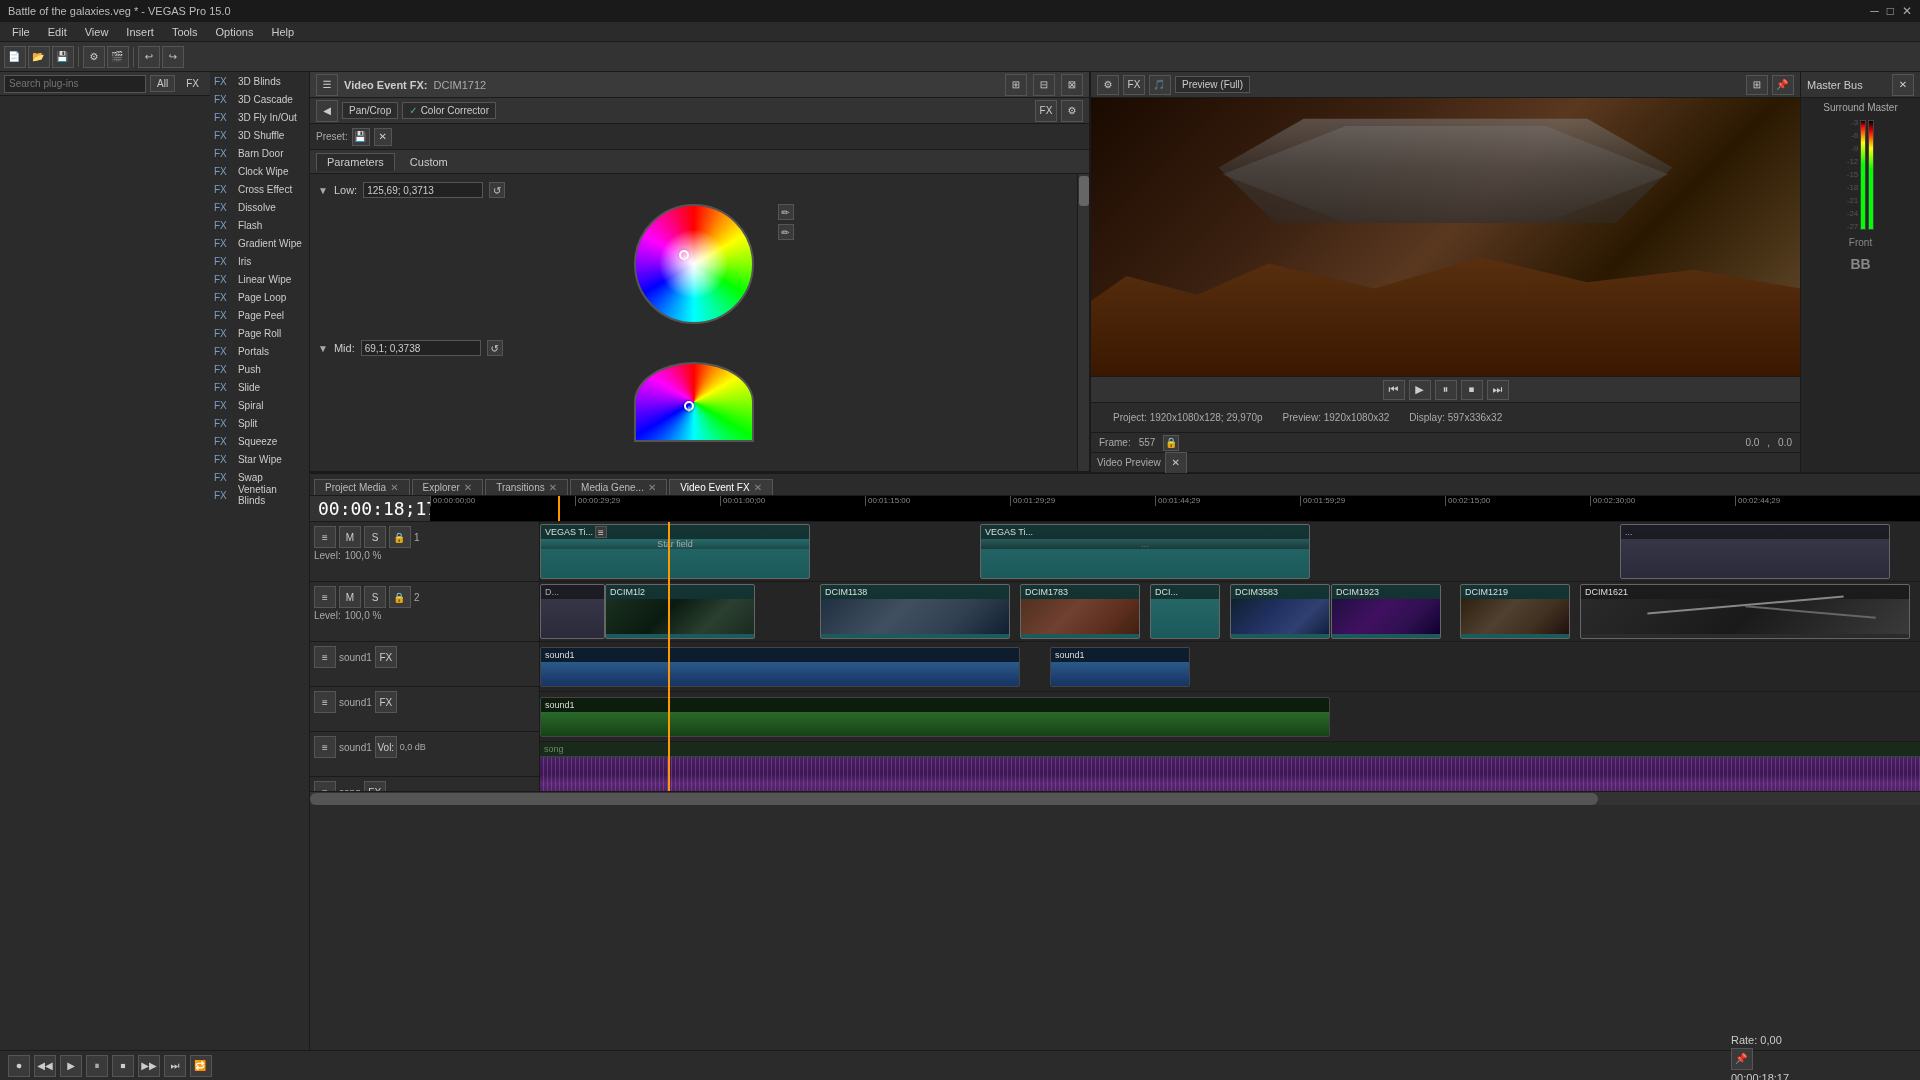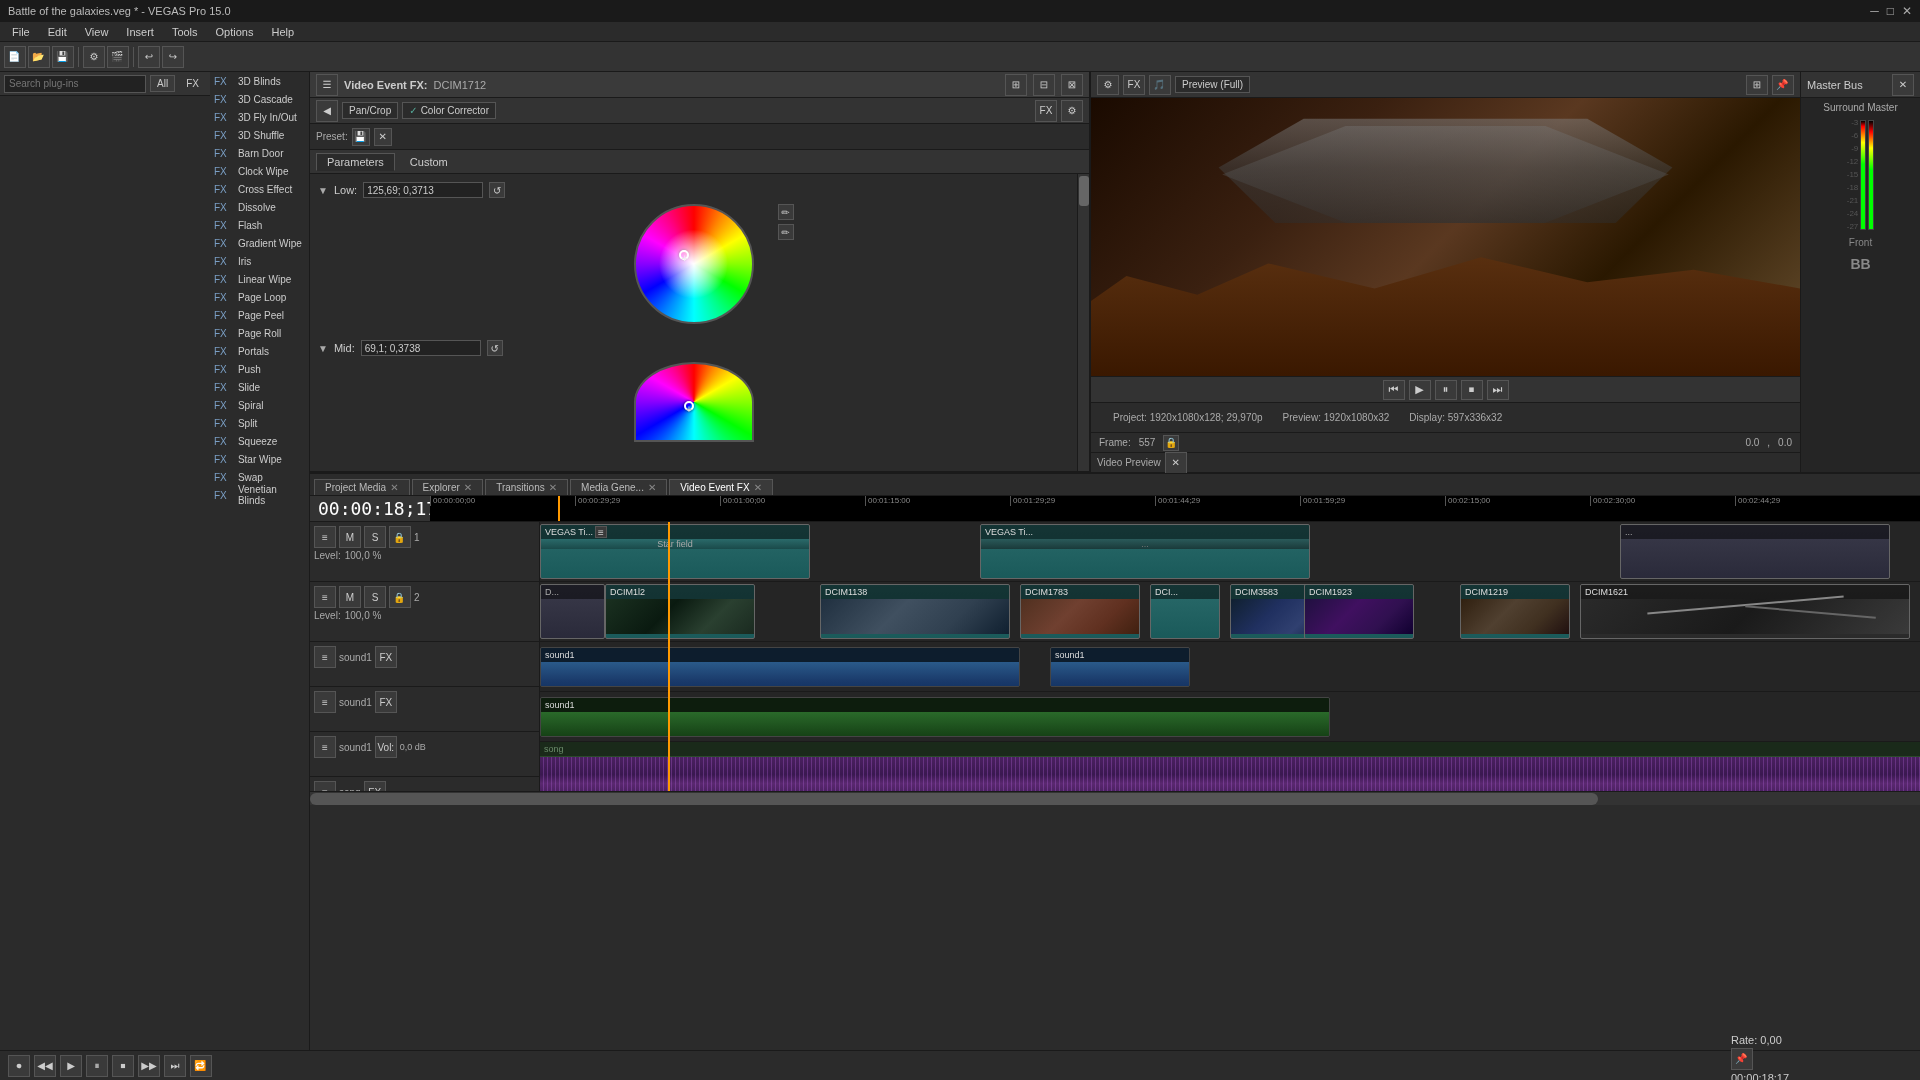--- a/index.html
+++ b/index.html
@@ -582,21 +582,21 @@
               <div class="clip-header">
                   <span style="font-size:9px;color:#ddd;">DCI...</span>
                 </div>
             </div>
             <div class="video-clip clip-teal" style="left:690px;width:100px;">
               <div class="clip-header">
                   <span style="font-size:9px;color:#ddd;">DCIM3583</span>
                 </div>
               <div style="width:100%;height:35px;background:linear-gradient(135deg,#102030 0%,#203060 40%,#304070 70%,#102040 100%);"></div>
             </div>
-            <div class="video-clip clip-teal" style="left:764px;width:110px;">
+            <div class="video-clip clip-teal" style="left:791px;width:110px;">
               <div class="clip-header">
                   <span style="font-size:9px;color:#ddd;">DCIM1923</span>
                 </div>
               <div style="width:100%;height:35px;background:linear-gradient(135deg,#201040 0%,#401060 40%,#301050 70%,#100030 100%);"></div>
             </div>
             <div class="video-clip clip-teal" style="left:920px;width:110px;">
               <div class="clip-header">
                   <span style="font-size:9px;color:#ddd;">DCIM1219</span>
                 </div>
               <div style="width:100%;height:35px;background:linear-gradient(135deg,#302010 0%,#504030 40%,#403020 70%,#201010 100%);"></div>

